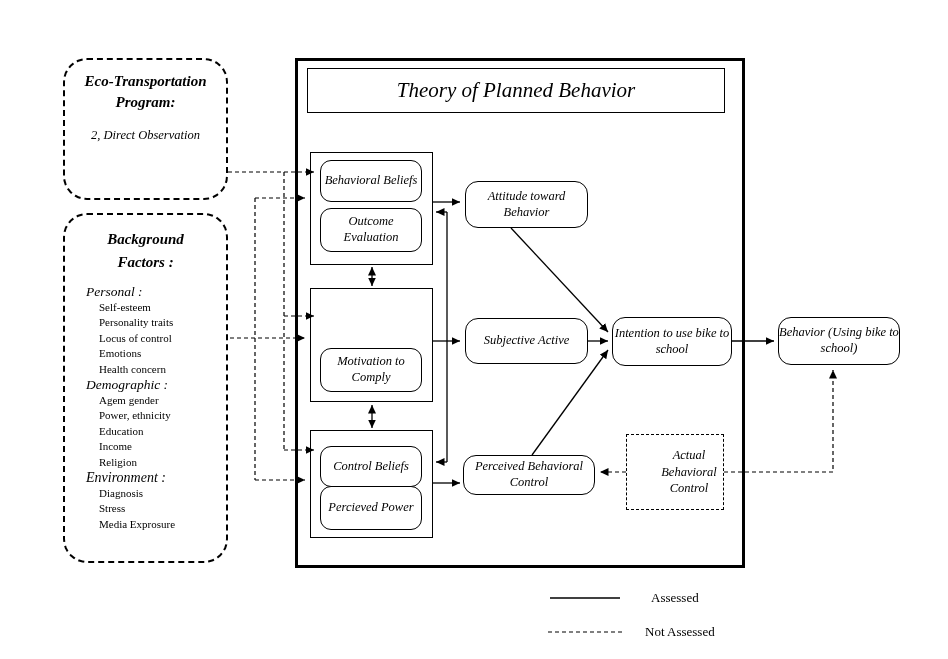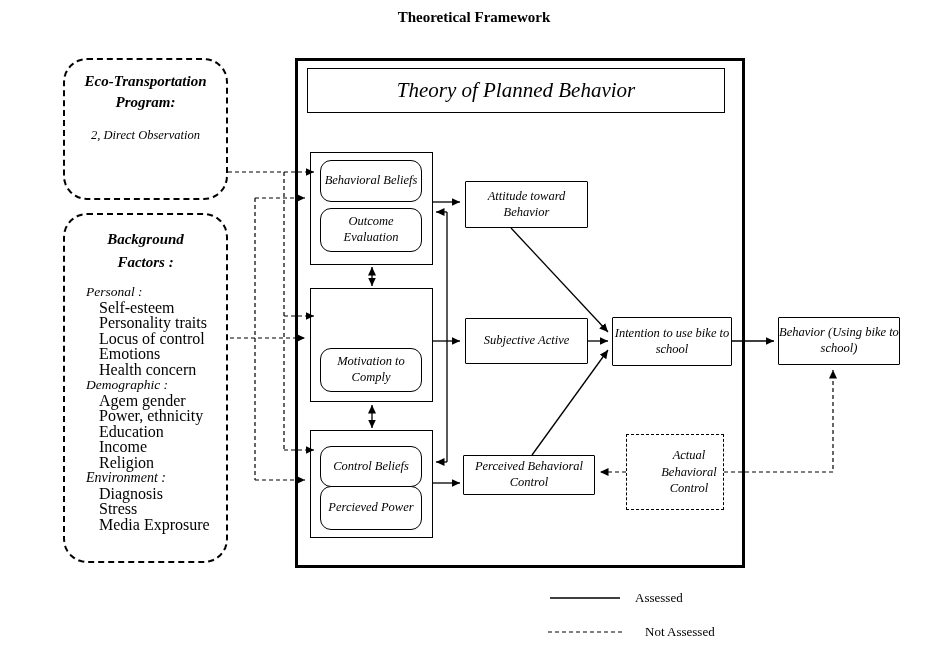--- a/index.html
+++ b/index.html
@@ -12,40 +12,39 @@
   
   .dashed-round{border:2.2px dashed #000;border-radius:24px;background:transparent;}
   .eco-box{left:63px;top:58px;width:165px;height:142px;}
   .eco-heading{width:128px;margin:11px auto 0;text-align:center;font-weight:bold;font-style:italic;font-size:15px;line-height:1.42;}
   .eco-items{margin-top:13px;text-align:center;font-style:italic;font-size:12.5px;line-height:1.3;}
   .bf-box{left:63px;top:213px;width:165px;height:350px;padding-top:13px;}
   .bf-heading{width:110px;margin:0 auto;text-align:center;font-weight:bold;font-style:italic;font-size:15px;line-height:1.5;}
   .bf-list{margin-top:11px;}
   .bf-label{font-style:italic;font-size:13.5px;line-height:16px;padding-left:21px;}
   .bf-label.env{font-size:14px;}
-  .bf-item{font-size:16px;line-height:15.4px;padding-left:34px;}
+  .bf-item{font-size:11px;line-height:15.4px;padding-left:34px;}
   
   .tpb-outer{left:295px;top:58px;width:450px;height:510px;border:3px solid #000;}
   .tpb-title{left:307px;top:68px;width:418px;height:45px;border:1.8px solid #000;display:flex;align-items:center;justify-content:center;font-style:italic;font-size:21px;}
   
   .group-box{left:310px;width:123px;border:1.5px solid #000;}
   .rounded{border:1.4px solid #000;border-radius:11px;display:flex;align-items:center;justify-content:center;text-align:center;font-style:italic;font-size:12.5px;line-height:1.25;background:#fff;}
   .inner-box{left:320px;width:102px;}
-  .mid-box{border-radius:1px;}
+  .mid-box{border-radius:13px;}
   .dashed-rect{border:1.6px dashed #000;display:flex;align-items:center;justify-content:center;text-align:center;font-style:italic;font-size:12.5px;line-height:1.35;}
   .legend-label{font-size:13px;}
   svg.connectors{position:absolute;left:0;top:0;z-index:6;pointer-events:none;}
   .boxlayer{z-index:3;}
 </style>
 </head>
 <body>
 
 <div class="stage">
 
-  <div class="abs page-title">Theoretical Framework</div>
 
   <div class="abs dashed-round eco-box boxlayer">
     <div class="eco-heading">Eco-Transportation Program:</div>
     <div class="eco-items">
       <div>2, Direct Observation</div>
     </div>
   </div>
 
   <div class="abs dashed-round bf-box boxlayer">
     <div class="bf-heading">Background Factors :</div>
@@ -83,21 +82,21 @@
   <div class="abs rounded inner-box boxlayer" style="top:446px;height:41px;">Control Beliefs</div>
   <div class="abs rounded inner-box boxlayer" style="top:486px;height:44px;">Percieved Power</div>
 
   <div class="abs rounded mid-box boxlayer" style="left:465px;top:181px;width:123px;height:47px;">Attitude toward Behavior</div>
   <div class="abs rounded mid-box boxlayer" style="left:465px;top:318px;width:123px;height:46px;">Subjective Active</div>
   <div class="abs rounded mid-box boxlayer" style="left:463px;top:455px;width:132px;height:40px;">Perceived Behavioral Control</div>
   <div class="abs rounded mid-box boxlayer" style="left:612px;top:317px;width:120px;height:49px;">Intention to use bike to school</div>
   <div class="abs rounded mid-box boxlayer" style="left:778px;top:317px;width:122px;height:48px;">Behavior (Using bike to school)</div>
   <div class="abs dashed-rect boxlayer" style="left:626px;top:434px;width:98px;height:76px;padding-left:28px;">Actual Behavioral Control</div>
 
-  <div class="abs legend-label" style="left:635px;top:590px;">Assessed</div>
+  <div class="abs legend-label" style="left:651px;top:590px;">Assessed</div>
   <div class="abs legend-label" style="left:645px;top:624px;">Not Assessed</div>
 
   <svg class="connectors" width="948" height="659" viewBox="0 0 948 659">
     <defs>
       <marker id="arw" markerUnits="userSpaceOnUse" markerWidth="10" markerHeight="9" refX="8.5" refY="4" orient="auto">
         <path d="M0,0 L8.5,4 L0,8 Z" fill="#000"></path>
       </marker>
     </defs>
     <g stroke="#000" stroke-width="1.3" fill="none">
 

